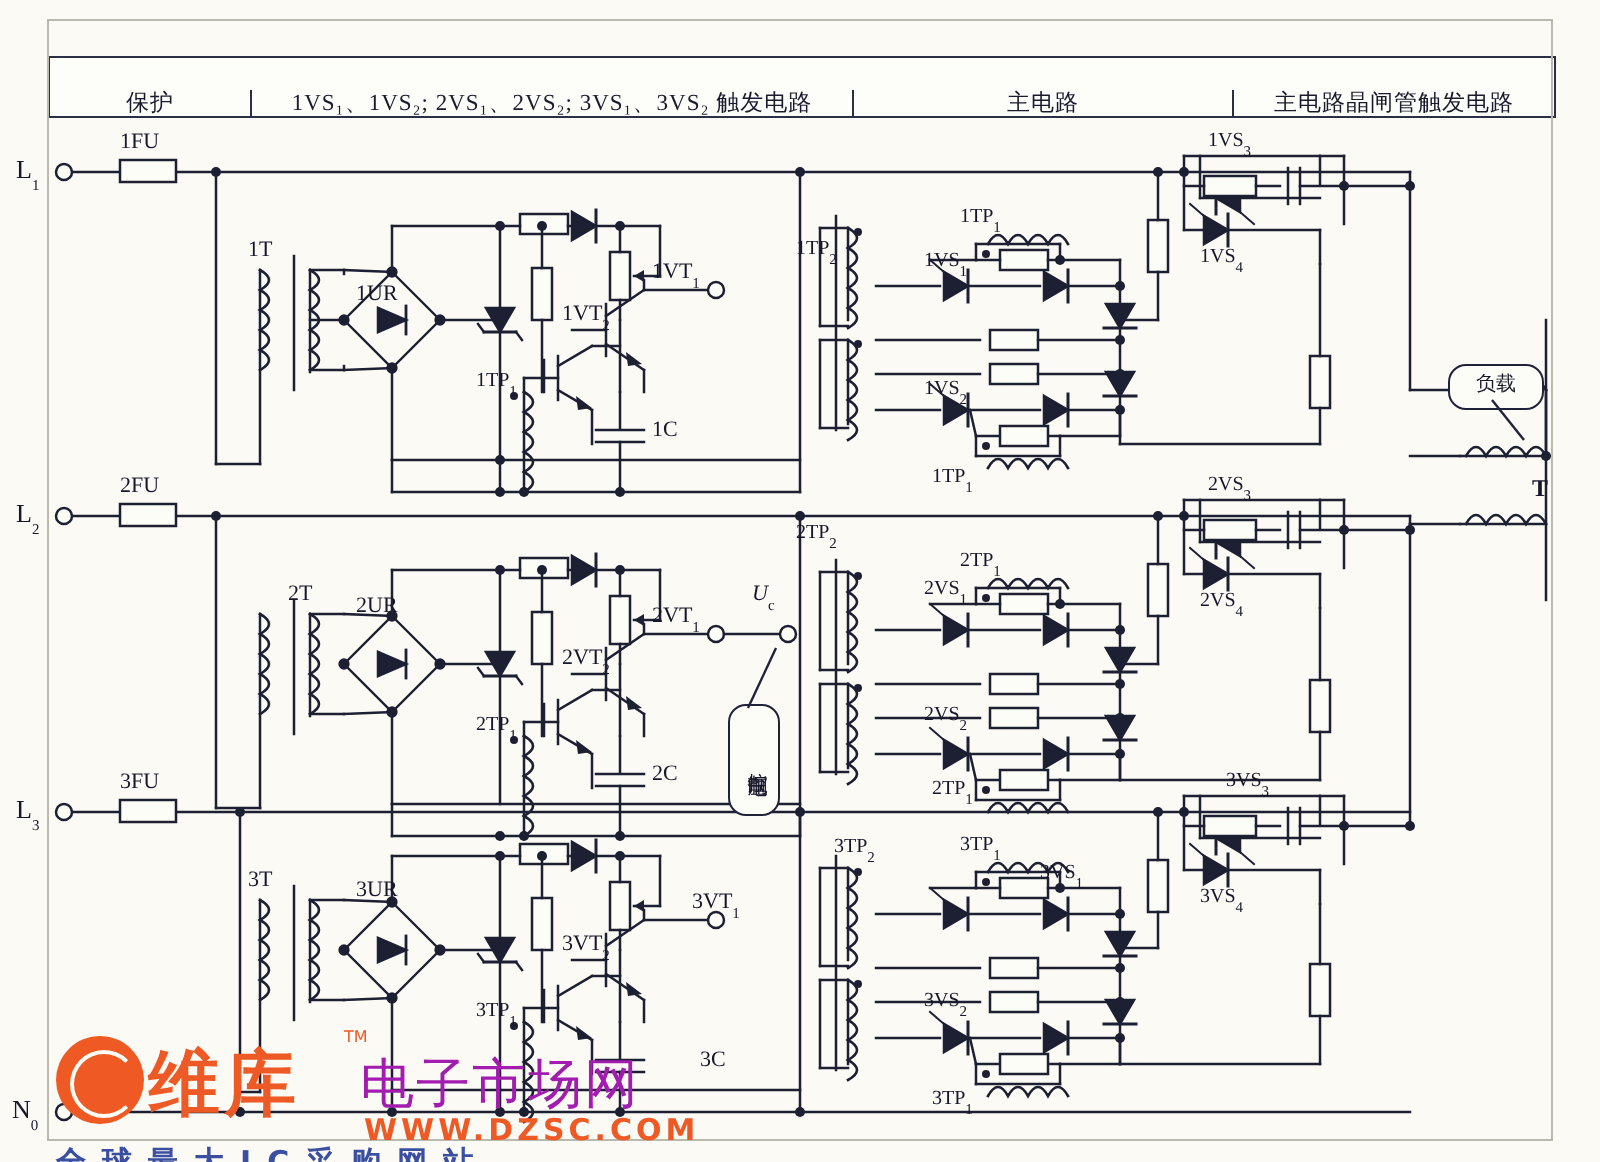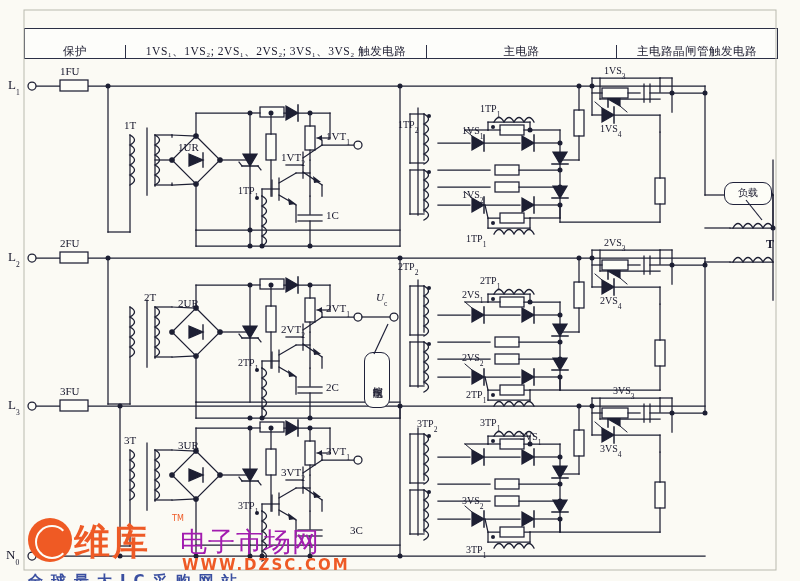--- a/index.html
+++ b/index.html
@@ -680,21 +680,21 @@
   <div class="lbl" style="left:124px;top:435px;">3T</div>
 
   <div class="lbl" style="left:178px;top:126px;margin-top:16px;">1UR</div>
   <div class="lbl" style="left:178px;top:298px;">2UR</div>
   <div class="lbl" style="left:178px;top:440px;">3UR</div>
 
   <div class="lbl" style="left:326px;top:131px;"><span>1VT</span><sub>1</sub></div>
   <div class="lbl" style="left:281px;top:152px;"><span>1VT</span><sub>2</sub></div>
   <div class="lbl" style="left:326px;top:303px;"><span>2VT</span><sub>1</sub></div>
   <div class="lbl" style="left:281px;top:324px;"><span>2VT</span><sub>2</sub></div>
-  <div class="lbl" style="left:326px;top:446px;"><span>3VT</span><sub>1</sub></div>
+  <div class="lbl" style="left:346px;top:446px;"><span>3VT</span><sub>1</sub></div>
   <div class="lbl" style="left:281px;top:467px;"><span>3VT</span><sub>2</sub></div>
 
   <div class="lbl" style="left:326px;top:210px;">1C</div>
   <div class="lbl" style="left:326px;top:382px;">2C</div>
   <div class="lbl" style="left:326px;top:525px;margin-left:24px;">3C</div>
 
   <div class="lbl sm" style="left:238px;top:186px;"><span>1TP</span><sub>1</sub></div>
   <div class="lbl sm" style="left:238px;top:358px;"><span>2TP</span><sub>1</sub></div>
   <div class="lbl sm" style="left:238px;top:501px;"><span>3TP</span><sub>1</sub></div>
 

